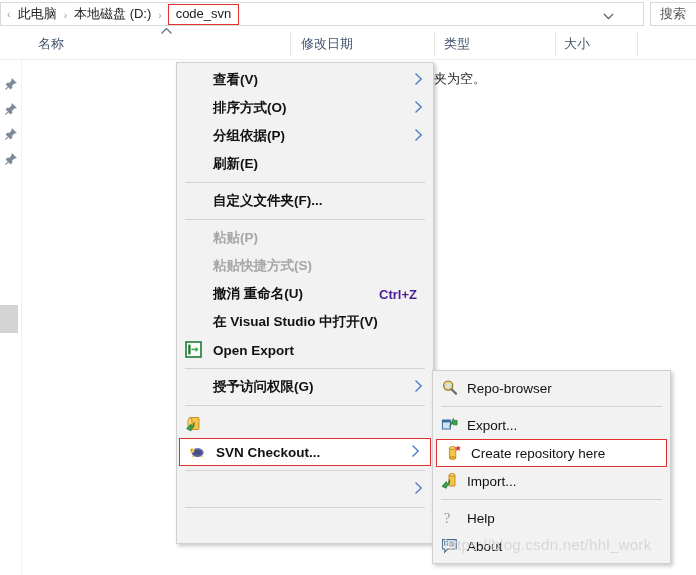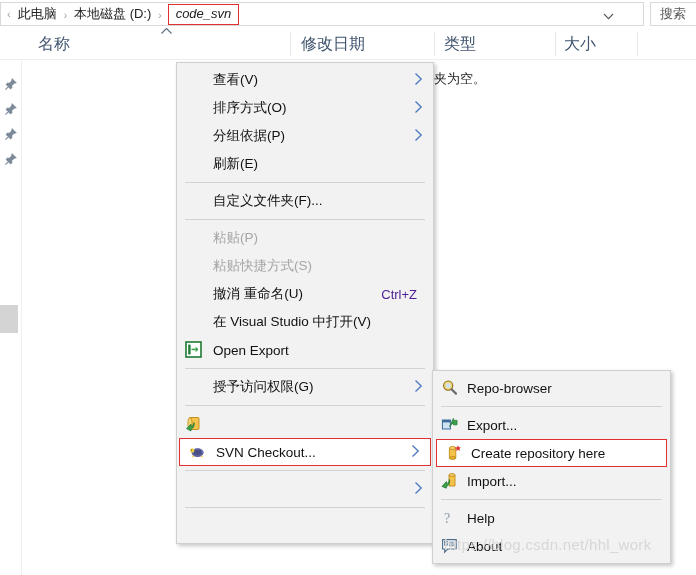--- a/index.html
+++ b/index.html
@@ -23,21 +23,21 @@
   }
   .crumbs{
     position:absolute;left:6px;top:0;height:22px;display:flex;align-items:center;
     font-size:13px;color:#222;
   }
   .crumbs .back-caret{color:#9aa0a6;font-size:11px;margin-right:4px;}
   .crumbs .seg{padding:0 3px;white-space:nowrap;}
   .crumbs .sep{color:#9aa0a6;font-size:10px;padding:0 4px;position:relative;top:1px;}
   .crumb-hl{
     border:1.5px solid #e03030;padding:1px 7px 2px 7px;margin-left:2px;
-    white-space:nowrap;line-height:16px;font-style:italic;
+    white-space:nowrap;line-height:16px;
   }
   .crumb-drop{
     position:absolute;right:26px;top:4px;width:18px;height:18px;
     display:flex;align-items:center;justify-content:center;color:#555;font-size:11px;
   }
   .refresh-btn{
     position:absolute;right:4px;top:3px;width:20px;height:20px;
     display:flex;align-items:center;justify-content:center;color:#444;font-size:14px;
   }
   .searchbox{
@@ -50,21 +50,21 @@
   
   .colheader{
     position:absolute;left:0;top:28px;width:696px;height:32px;
     background:#ffffff;
   }
   .colheader .sep-v{
     position:absolute;top:4px;height:24px;width:1px;background:#e6e6e6;
   }
   .col{
     position:absolute;top:0;height:32px;display:flex;align-items:center;
-    color:#40546e;font-size:16px;
+    color:#40546e;font-size:13px;
   }
   .sortcaret{
     position:absolute;left:160px;top:27px;color:#5b6b7f;font-size:10px;line-height:8px;
   }
   .header-underline{
     position:absolute;left:0;top:59px;width:696px;height:1px;background:#eeeeee;
   }
 
   
   .navstrip{
@@ -86,21 +86,21 @@
     position:absolute;left:395px;top:70px;color:#222;font-size:13px;white-space:nowrap;
   }
 
   
   .ctxmenu{
     position:absolute;background:#f2f2f2;
     border:1px solid #cfcfcf;
     box-shadow:2px 2px 4px rgba(0,0,0,.22);
     box-sizing:border-box;
   }
-  #main-menu{left:176px;top:62px;width:258px;padding:3px 0;}
+  #main-menu{left:176px;top:62px;width:258px;padding:3px 0;font-weight:bold;}
   #sub-menu{left:432px;top:370px;width:239px;padding:3px 0;}
 
   .mi{
     position:relative;height:28px;display:flex;align-items:center;
     padding-left:36px;padding-right:10px;font-size:13.5px;color:#111;
     box-sizing:border-box;white-space:nowrap;
   }
   .mi.dis{color:#a6a6a6;}
   .mi .accel{margin-left:auto;font-size:13px;color:#4c1d95;padding-right:6px;}
   .mi .arrow{

